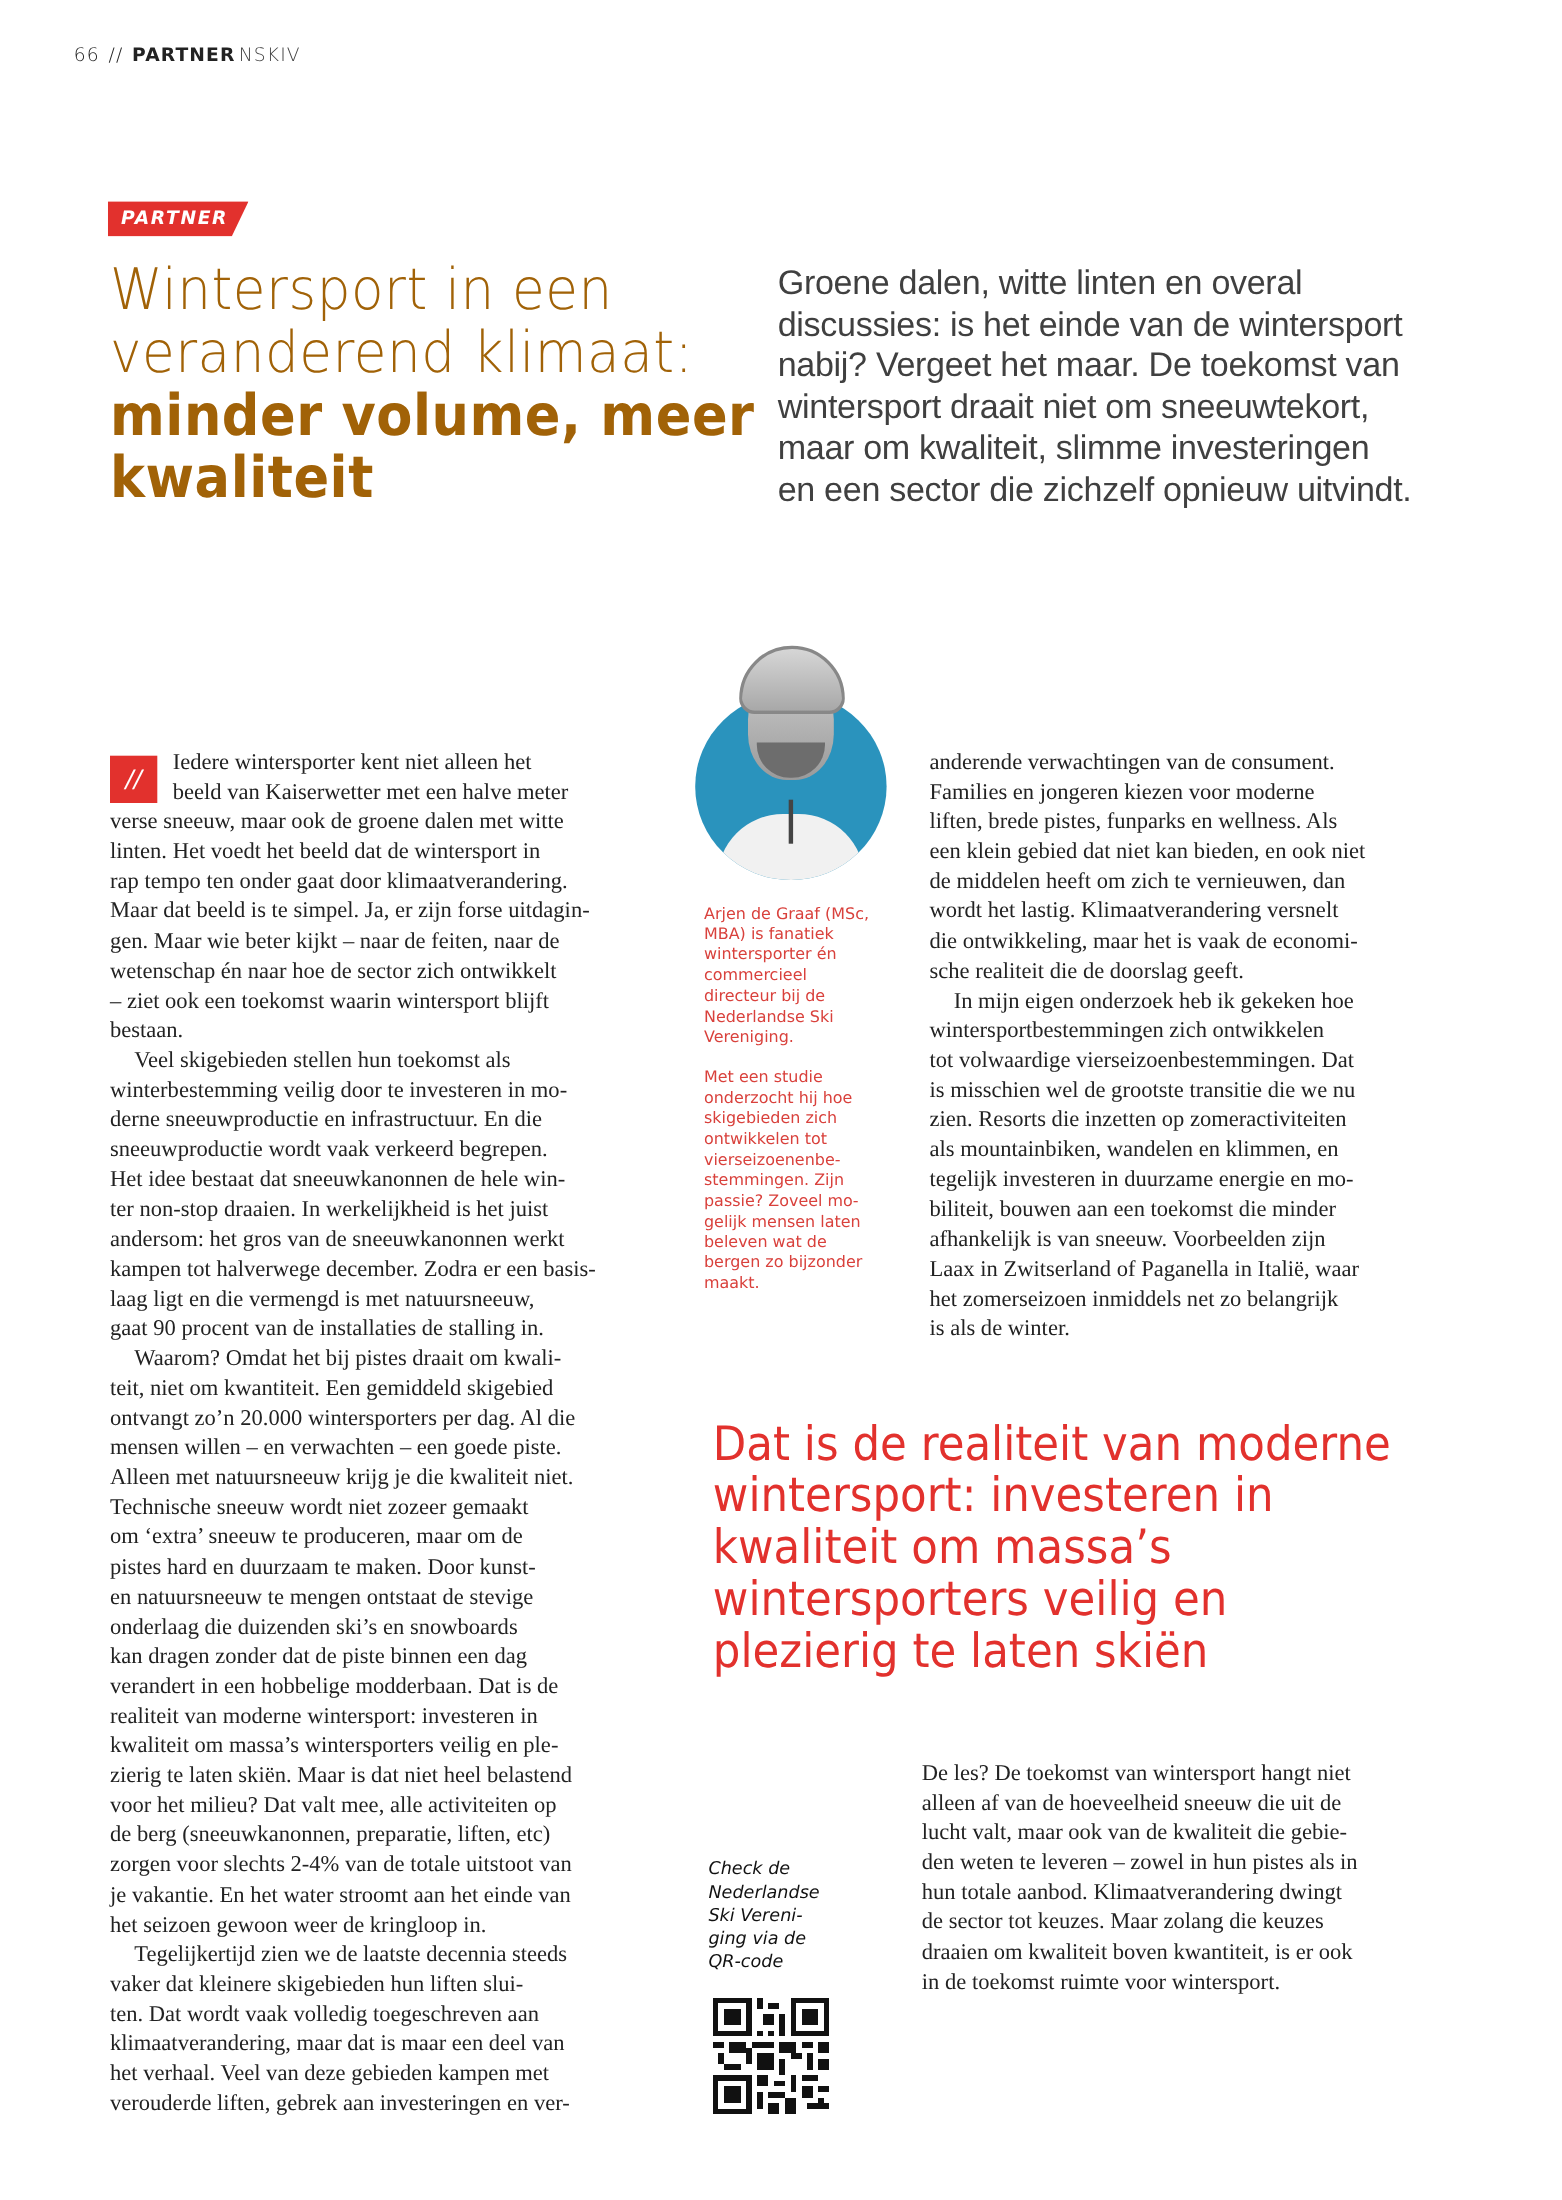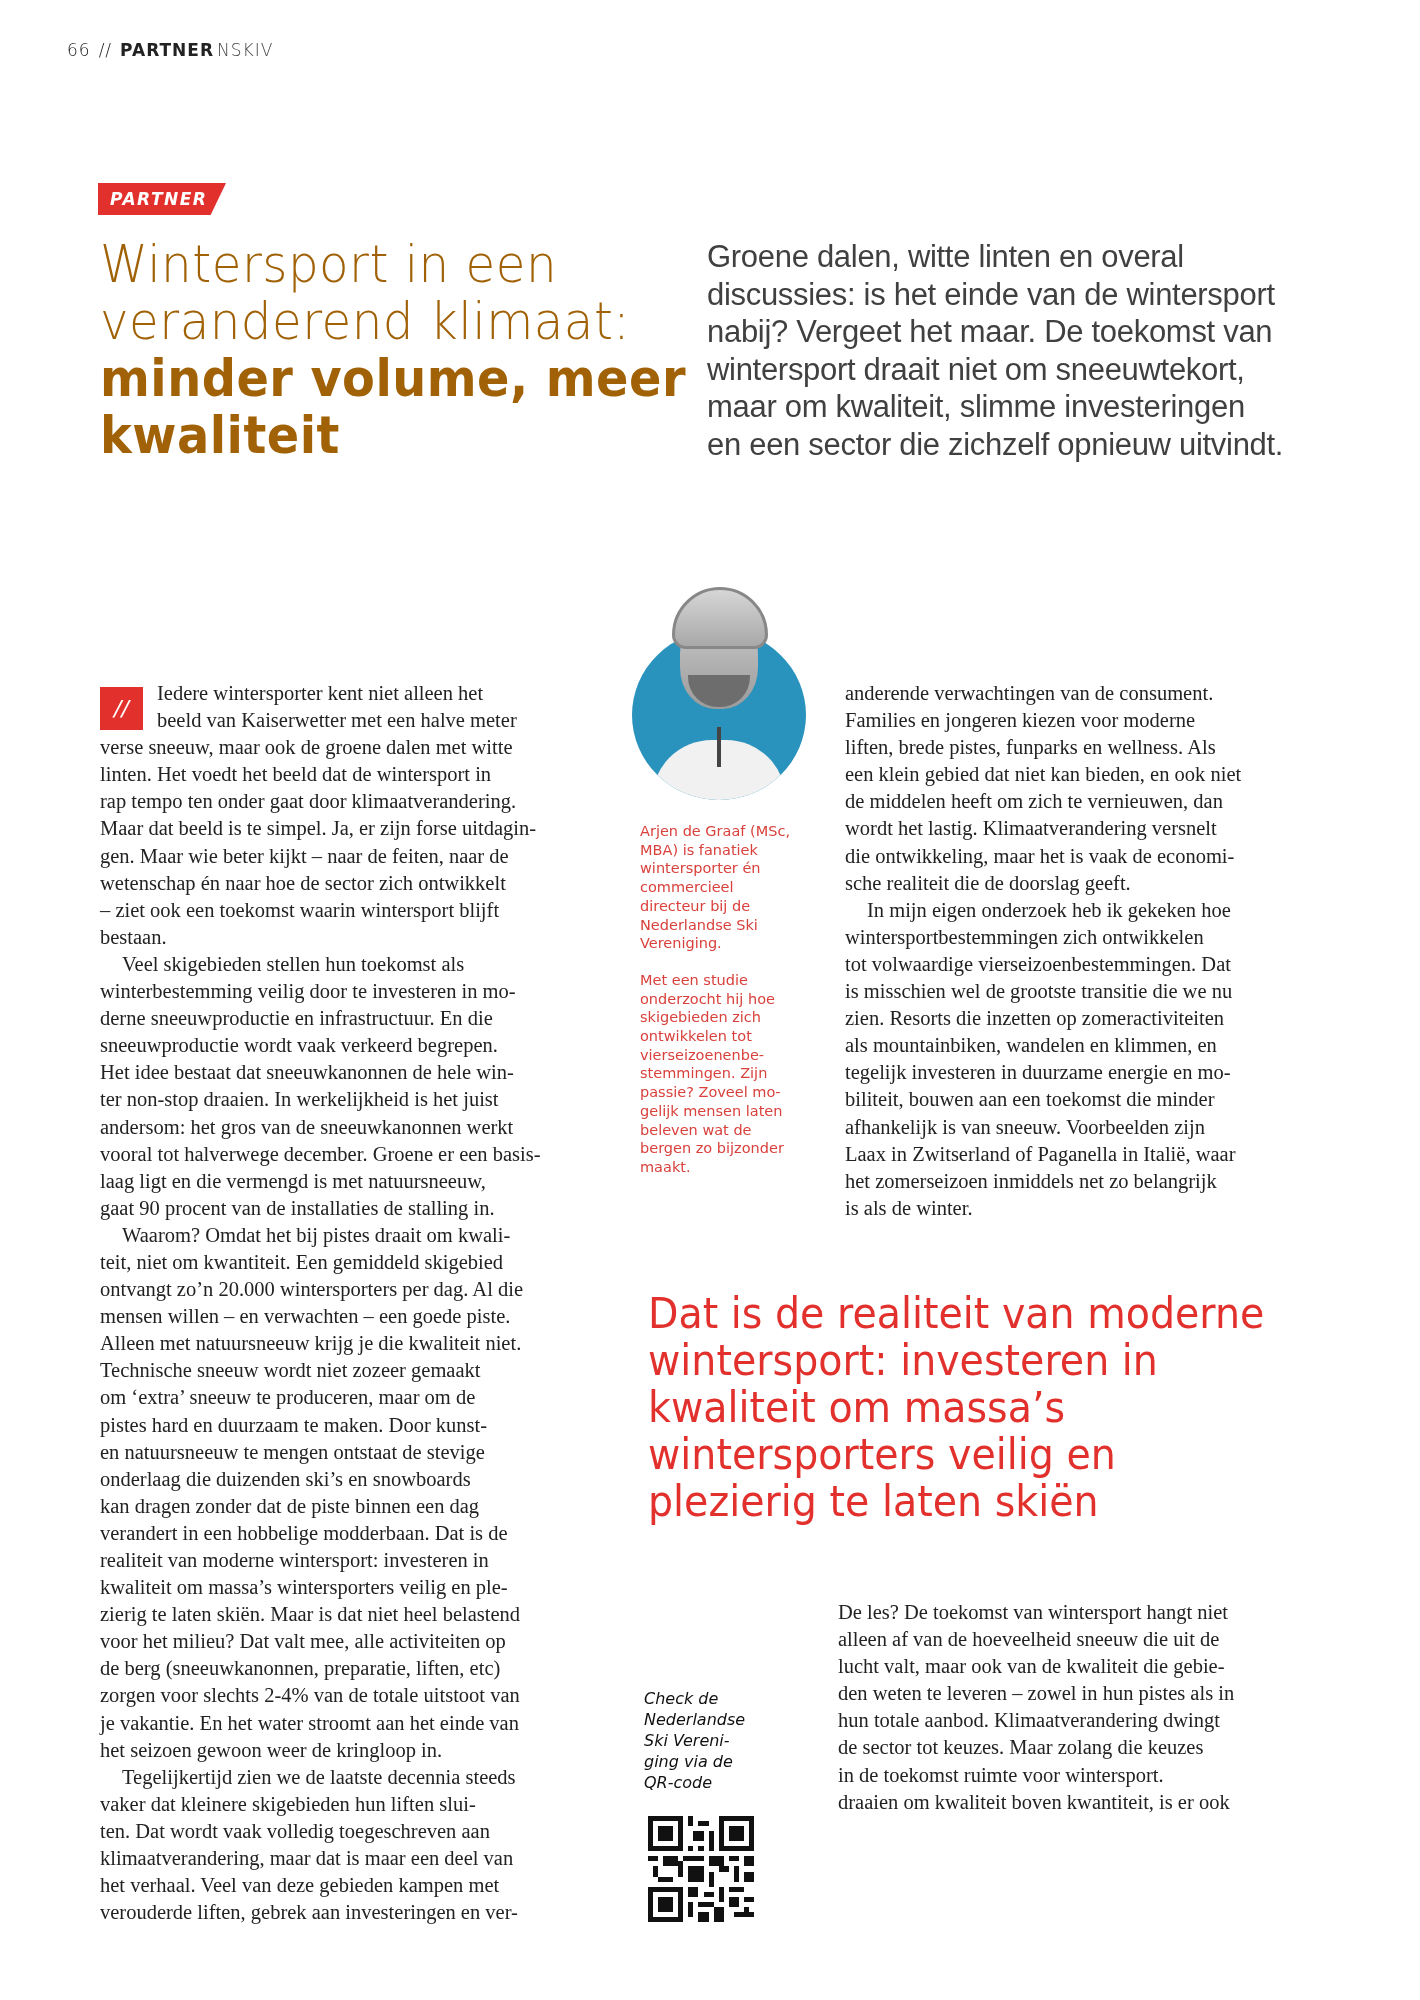--- a/index.html
+++ b/index.html
@@ -85,21 +85,21 @@
       <p>wetenschap én naar hoe de sector zich ontwikkelt</p>
       <p>– ziet ook een toekomst waarin wintersport blijft</p>
       <p>bestaan.</p>
       <p class="ind">Veel skigebieden stellen hun toekomst als</p>
       <p>winterbestemming veilig door te investeren in mo-</p>
       <p>derne sneeuwproductie en infrastructuur. En die</p>
       <p>sneeuwproductie wordt vaak verkeerd begrepen.</p>
       <p>Het idee bestaat dat sneeuwkanonnen de hele win-</p>
       <p>ter non-stop draaien. In werkelijkheid is het juist</p>
       <p>andersom: het gros van de sneeuwkanonnen werkt</p>
-      <p>vooral tot halverwege december. Groene er een basis-</p>
+      <p>kampen tot halverwege december. Zodra er een basis-</p>
       <p>laag ligt en die vermengd is met natuursneeuw,</p>
       <p>gaat 90 procent van de installaties de stalling in.</p>
       <p class="ind">Waarom? Omdat het bij pistes draait om kwali-</p>
       <p>teit, niet om kwantiteit. Een gemiddeld skigebied</p>
       <p>ontvangt zo’n 20.000 wintersporters per dag. Al die</p>
       <p>mensen willen – en verwachten – een goede piste.</p>
       <p>Alleen met natuursneeuw krijg je die kwaliteit niet.</p>
       <p>Technische sneeuw wordt niet zozeer gemaakt</p>
       <p>om ‘extra’ sneeuw te produceren, maar om de</p>
       <p>pistes hard en duurzaam te maken. Door kunst-</p>
@@ -228,15 +228,15 @@
   </g>
 </svg>
 
 <div class="col col-right-bottom">
   <p>De les? De toekomst van wintersport hangt niet</p>
   <p>alleen af van de hoeveelheid sneeuw die uit de</p>
   <p>lucht valt, maar ook van de kwaliteit die gebie-</p>
   <p>den weten te leveren – zowel in hun pistes als in</p>
   <p>hun totale aanbod. Klimaatverandering dwingt</p>
   <p>de sector tot keuzes. Maar zolang die keuzes</p>
+  <p>draaien om kwaliteit boven kwantiteit, is er ook</p>
   <p>in de toekomst ruimte voor wintersport.</p>
-  <p>draaien om kwaliteit boven kwantiteit, is er ook</p>
 </div>
 
 </body></html>

